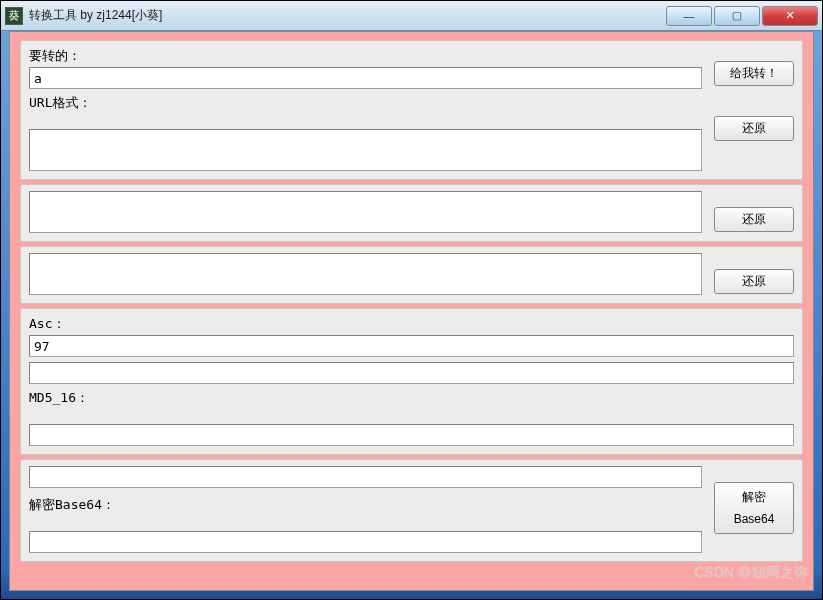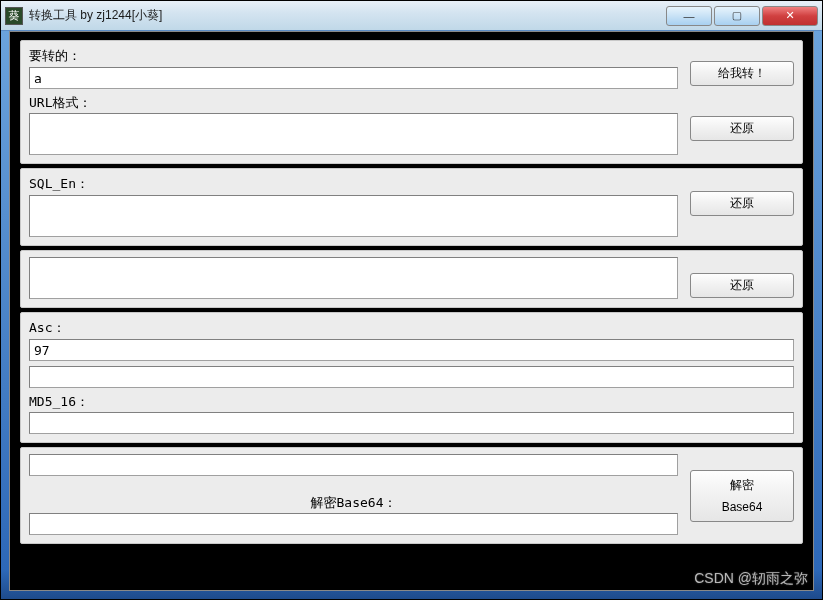--- a/index.html
+++ b/index.html
@@ -53,21 +53,21 @@
     }
     .btn-min { background: linear-gradient(to bottom,#e8f4fc,#a8d0f0); color:#333; }
     .btn-max { background: linear-gradient(to bottom,#e8f4fc,#a8d0f0); color:#333; }
     .btn-close { background: linear-gradient(to bottom,#f08080,#d04040,#c03030); color:#fff; width:56px;}
     .client-area {
       position: absolute;
       top: 30px;
       left: 8px;
       right: 8px;
       bottom: 8px;
-      background: #000000;
+      background: #fca5a5;
       border: 1px solid #888;
       padding: 8px 10px 4px 10px;
       overflow: hidden;
     }
     .fieldset {
       border: 1px solid #c8c8c8;
       border-radius: 2px;
       padding: 6px 8px 8px 8px;
       margin-bottom: 4px;
       display: flex;
@@ -103,43 +103,43 @@
       background: #fff;
       border: 1px solid #a0a0a0;
       border-top-color: #808080;
       border-left-color: #808080;
       padding: 2px 4px;
       font-family: "SimSun", monospace;
       font-size: 13px;
       resize: none;
     }
     .action-btn {
-      width: 104px;
+      width: 80px;
       min-height: 24px;
       background: linear-gradient(to bottom,#fefefe 0%,#f2f2f2 45%,#e6e6e6 100%);
       border: 1px solid #888;
       border-radius: 3px;
       font-family: "SimSun", sans-serif;
       font-size: 12px;
       cursor: pointer;
       margin-top: 16px;
       padding: 3px 0;
       text-align: center;
     }
     .action-btn.focused {
       border: 2px solid #555;
       outline: 1px dotted #000;
       outline-offset: -4px;
     }
     .action-btn.tall { min-height: 36px; line-height: 22px; }
-    .sub-row { display:flex; flex-direction:column; gap:1px; margin-top:3px;}
+    .sub-row { display:flex; flex-direction:column; gap:17px; margin-top:3px;}
     .watermark {
       position: absolute;
       right: 14px;
-      bottom: 11px;
+      bottom: 17px;
       color: rgba(210,210,210,0.85);
       font-size: 14px;
       text-shadow: 0 0 2px rgba(255,255,255,0.3);
       pointer-events: none;
       text-align: center;
     }
   </style>
 </head>
 <body>
 
@@ -165,21 +165,20 @@
       </div>
     </div>
     <div style="display:flex;flex-direction:column;gap:24px;">
       <button class="action-btn" style="margin-top:14px">给我转！</button>
       <button class="action-btn" style="margin-top:6px">还原</button>
     </div>
   </div>
 
   <div class="fieldset">
     <div class="field-left">
-      <span class="field-label">SQL_En：</span>
       <textarea class="textarea-input" style=""></textarea>
     </div>
     <button class="action-btn">还原</button>
   </div>
 
   <div class="fieldset">
     <div class="field-left">
       <textarea class="textarea-input" style=""></textarea>
     </div>
     <button class="action-btn">还原</button>
@@ -195,21 +194,21 @@
       <div class="sub-row">
         <span class="field-label">MD5_16：</span>
         <input class="text-input" value="" style="">
       </div>
     </div>
   </div>
 
   <div class="fieldset">
     <div class="field-left">
       <input class="text-input" value="" style="">
-      <div class="sub-row" style="margin-top:16px;align-items:center;">
+      <div class="sub-row" style="margin-top:6px;">
         <span class="field-label">解密Base64：</span>
         <input class="text-input" value="" style="">
       </div>
     </div>
     <button class="action-btn tall" style="white-space:pre-line;">解密
 Base64</button>
   </div>
 
 </div>
 

